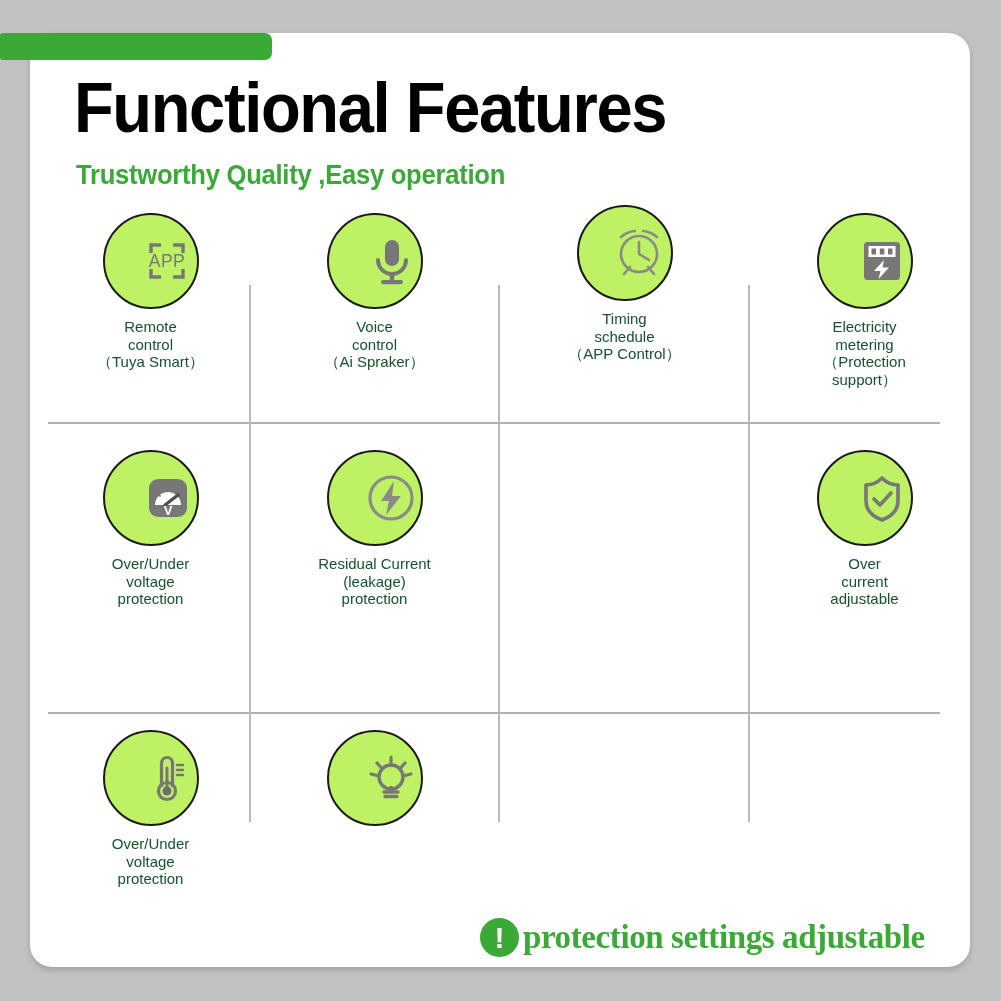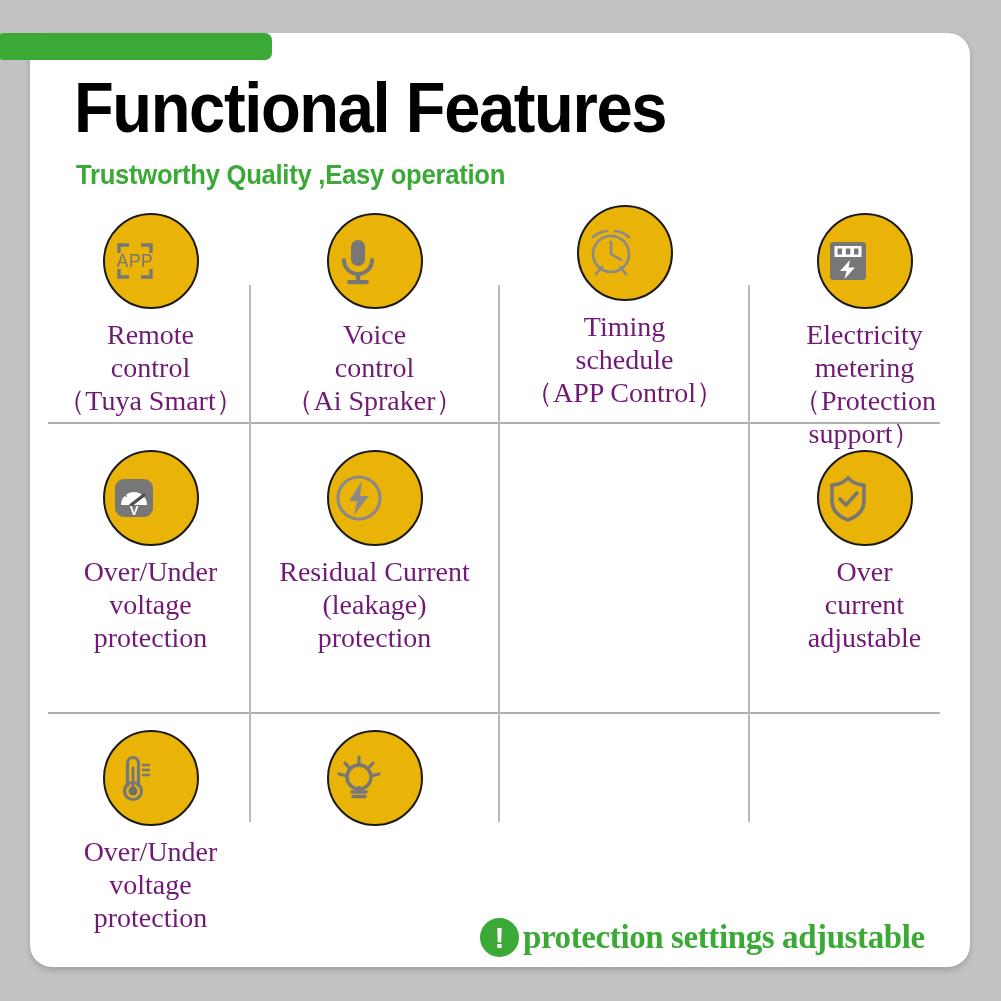--- a/index.html
+++ b/index.html
@@ -87,30 +87,30 @@
     text-align: center;
   }
   .cell .circle {
     width: 96px;
     height: 96px;
     margin: 0 auto;
     border: 2.5px solid #1a1a1a;
     border-radius: 50%;
     display: flex;
     align-items: center;
-    justify-content: flex-start;
-    background: #eab308;
+    justify-content: flex-end;
+    background: #bef264;
     box-sizing: border-box;
   }
   .cell .label {
     margin-top: 9px;
-    font-family: Liberation Serif, serif;
-    font-size: 28px;
+    font-family: Liberation Sans, sans-serif;
+    font-size: 15px;
     line-height: 1.18;
-    color: #701a75;
+    color: #14532d;
     white-space: pre-line;
   }
 
   
   .vline {
     position: absolute;
     width: 1.6px;
     background: #b9b9b9;
   }
   .hline {

